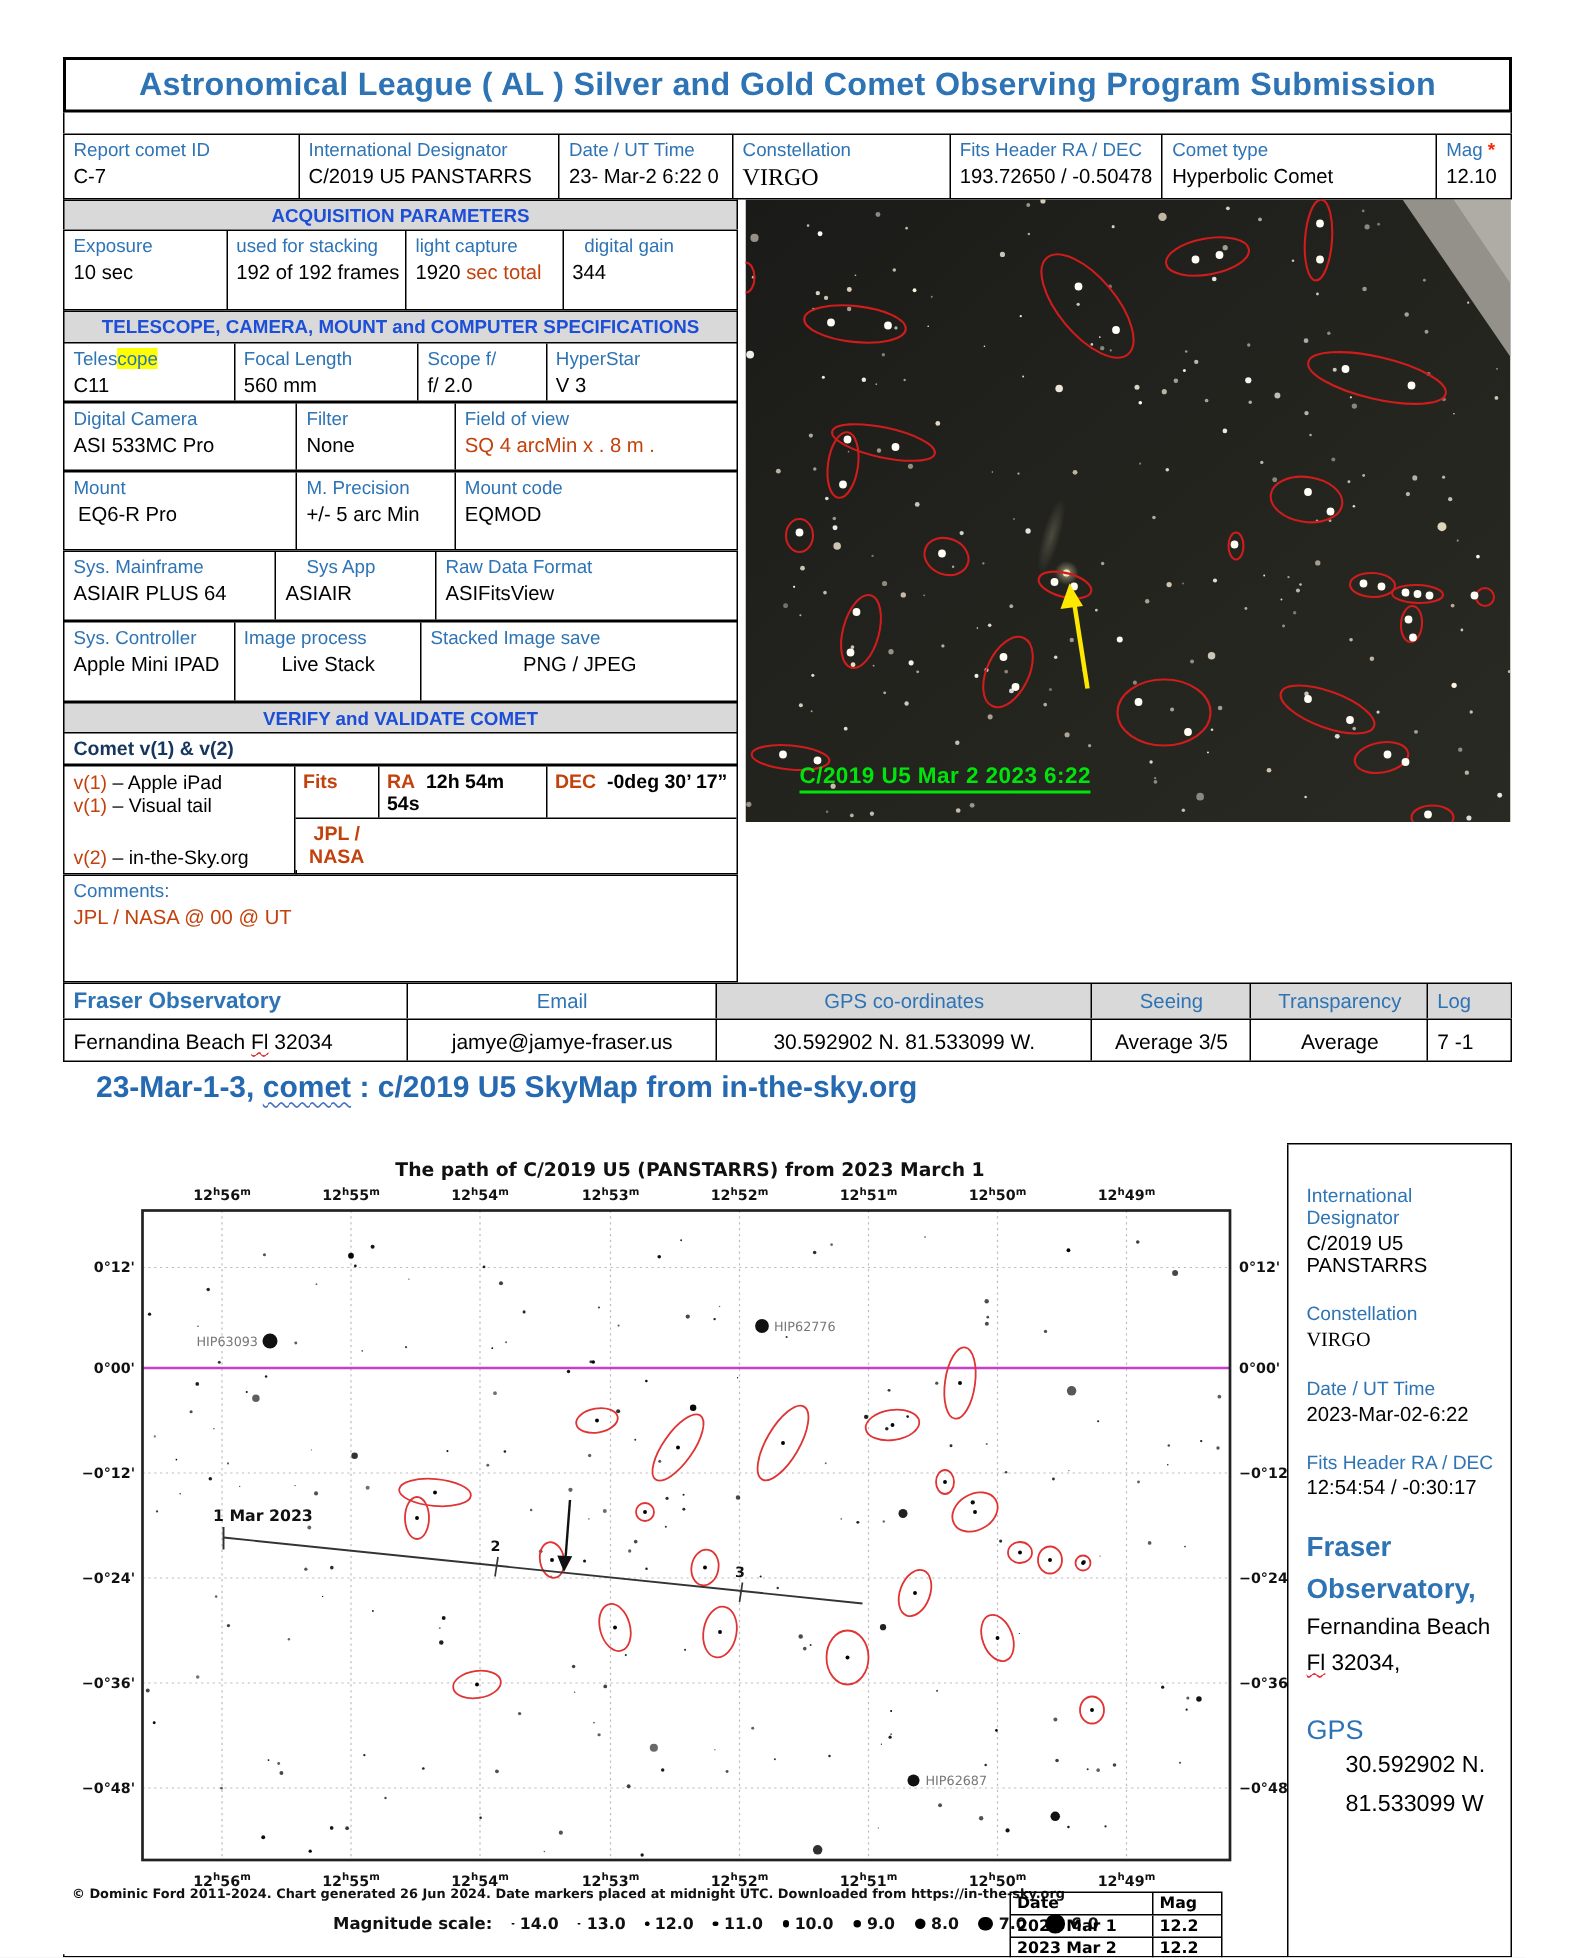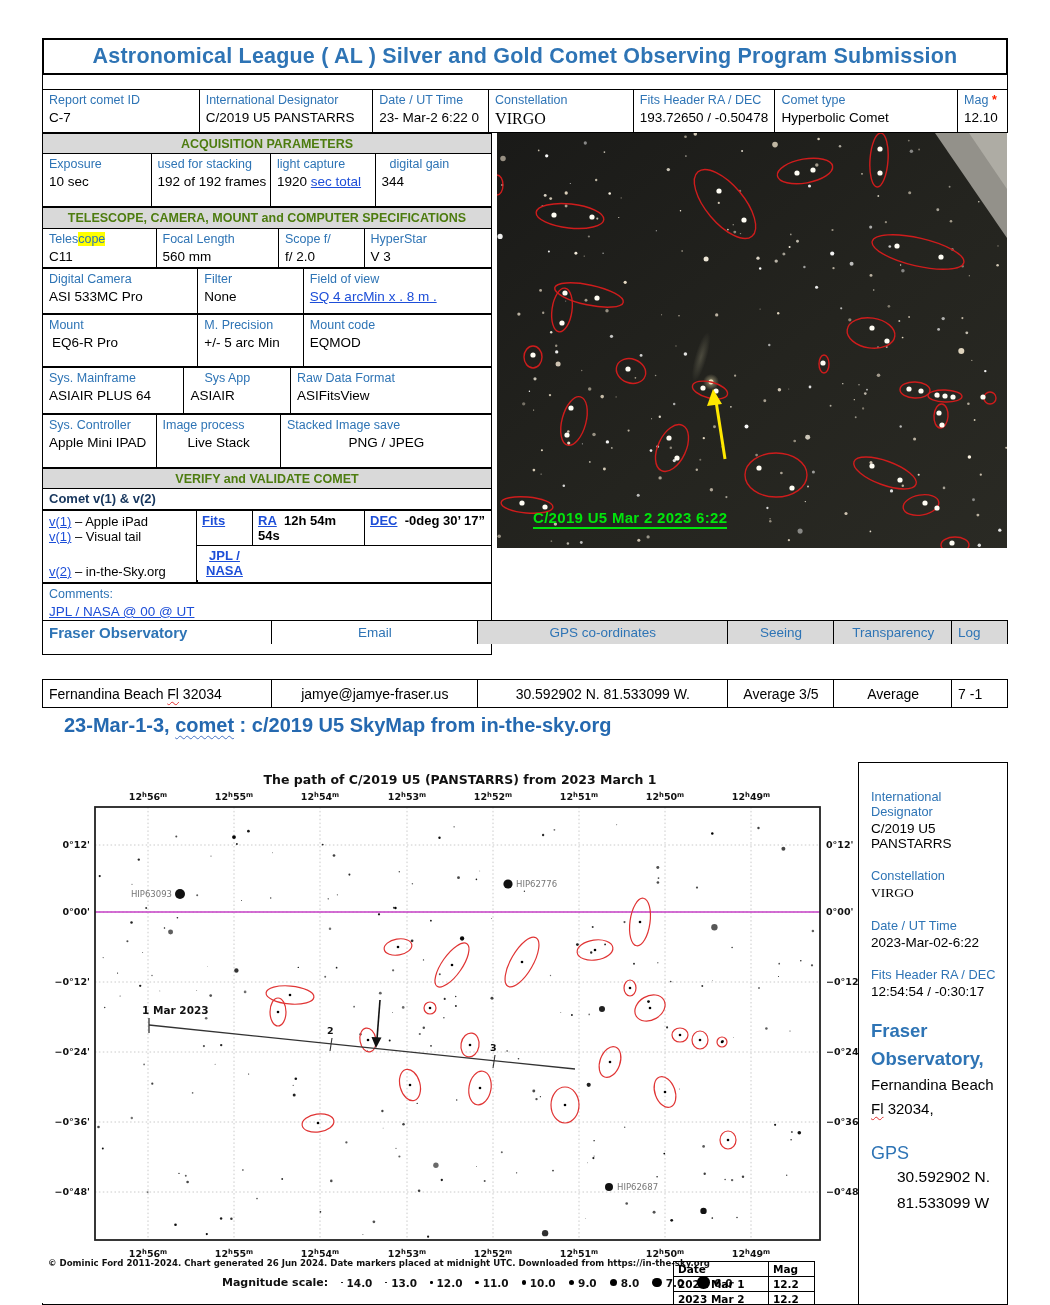--- a/index.html
+++ b/index.html
@@ -15,28 +15,28 @@
   .spacer-row { left:42px; top:75px; width:966px; height:14px;
                 border-left:1.6px solid #000; border-right:1.6px solid #000; }
 
   .frow { display:flex; border:1.4px solid #000; border-bottom:none; background:#fff; }
   .frow.last { border-bottom:1.4px solid #000; }
   .fcell { position:relative; padding:2px 5px 2px 6px; overflow:hidden; }
   .fcell + .fcell { border-left:1.4px solid #000; }
   .lbl { color:#2e74b5; font-size:12.5px; line-height:1.35; white-space:nowrap; }
   .val { color:#000; font-size:13.5px; line-height:1.3; white-space:nowrap; }
   .serif { font-family:"Liberation Serif", serif; font-size:16px; }
-  .sechdr { background:#d9d9d9; color:#4d7c0f; font-weight:bold; font-size:12.5px;
+  .sechdr { background:#d9d9d9; color:#1d4ed8; font-weight:bold; font-size:12.5px;
             display:flex; align-items:center; justify-content:center;
             border:1.4px solid #000; border-bottom:none; }
   .hl { background:#ffff00; }
   .red-ast { color:#ff2200; font-weight:bold; }
   .wavy-red { text-decoration:underline wavy #e03030 1px; text-underline-offset:2px; }
   .wavy-blue { text-decoration:underline wavy #4472c4 1px; text-underline-offset:3px; }
-  .bluev { color:#1d4ed8;text-decoration:underline; }
+  .bluev { color:#c2410c; }
   .bold { font-weight:bold; }
 
   
   .vspan { display:flex; flex-direction:column; padding:3px 6px; font-size:13px; }
   .vrowset { display:flex; flex-direction:column; flex:1; }
   .vline { display:flex; }
   .vline + .vline { border-top:1.4px solid #000;flex-direction:column; }
   .vc { padding:2px 5px; font-size:13px; }
   .vc + .vc { border-left:1.4px solid #000; }
 
@@ -252,21 +252,21 @@
     </div>
   </div>
 
   <div class="abs frow last" style="left:42px; top:583px; width:450px; height:72px;">
     <div class="fcell" style="width:450px">
       <div class="lbl">Comments:</div>
       <div class="val bluev">JPL / NASA @ 00 @ UT</div>
     </div>
   </div>
 
-  <div class="abs frow" style="left:42px; top:620px; width:966px; height:24px;">
+  <div class="abs frow" style="left:42px; top:655px; width:966px; height:24px;">
     <div class="fcell" style="width:228px; padding-top:3px">
       <span class="bold" style="color:#2e74b5; font-size:15px">Fraser Observatory</span>
     </div>
     <div class="fcell ftr-lbl" style="width:207px">Email</div>
     <div class="fcell ftr-lbl gray" style="width:250px">GPS co-ordinates</div>
     <div class="fcell ftr-lbl gray" style="width:107px">Seeing</div>
     <div class="fcell ftr-lbl gray" style="width:118px">Transparency</div>
     <div class="fcell ftr-lbl gray" style="width:56px; justify-content:flex-start">Log</div>
   </div>
   <div class="abs frow last" style="left:42px; top:679px; width:966px; height:29px;">

